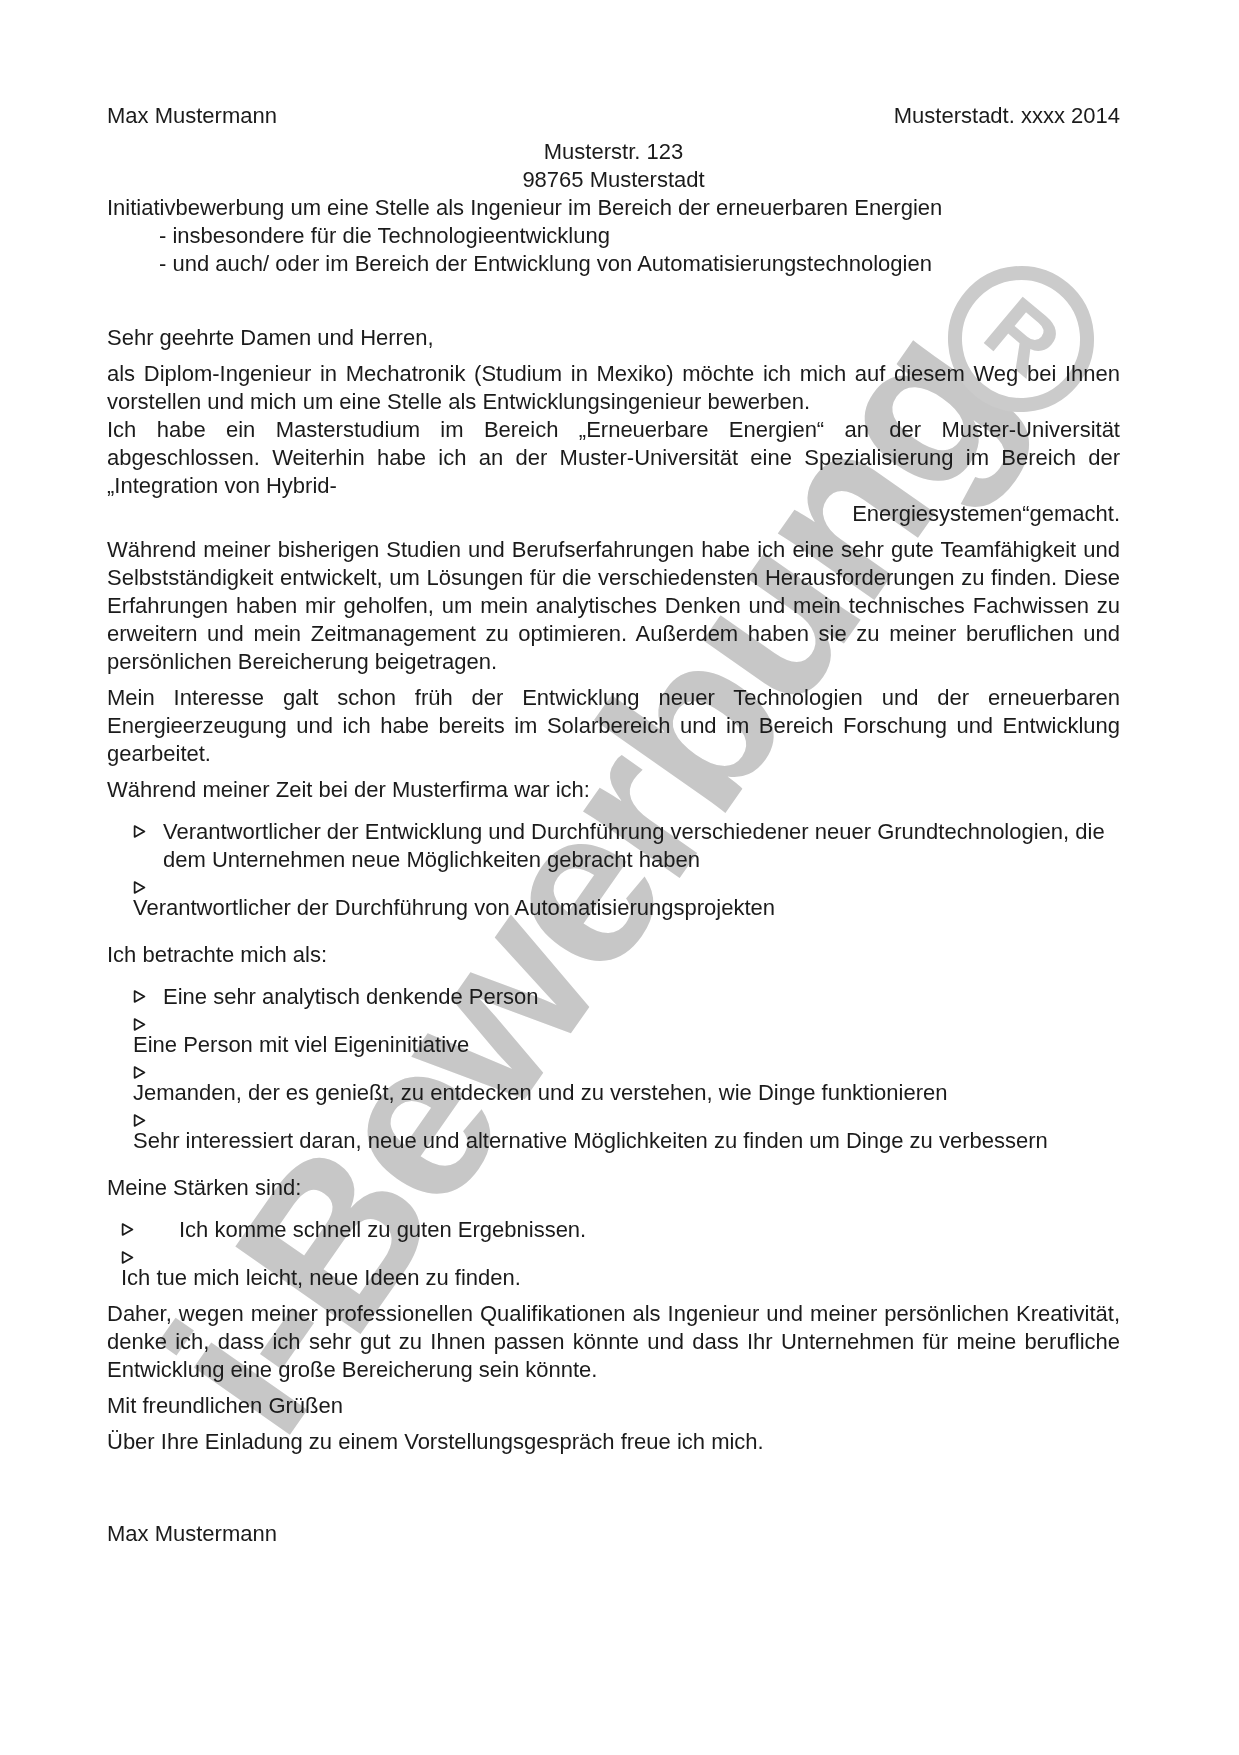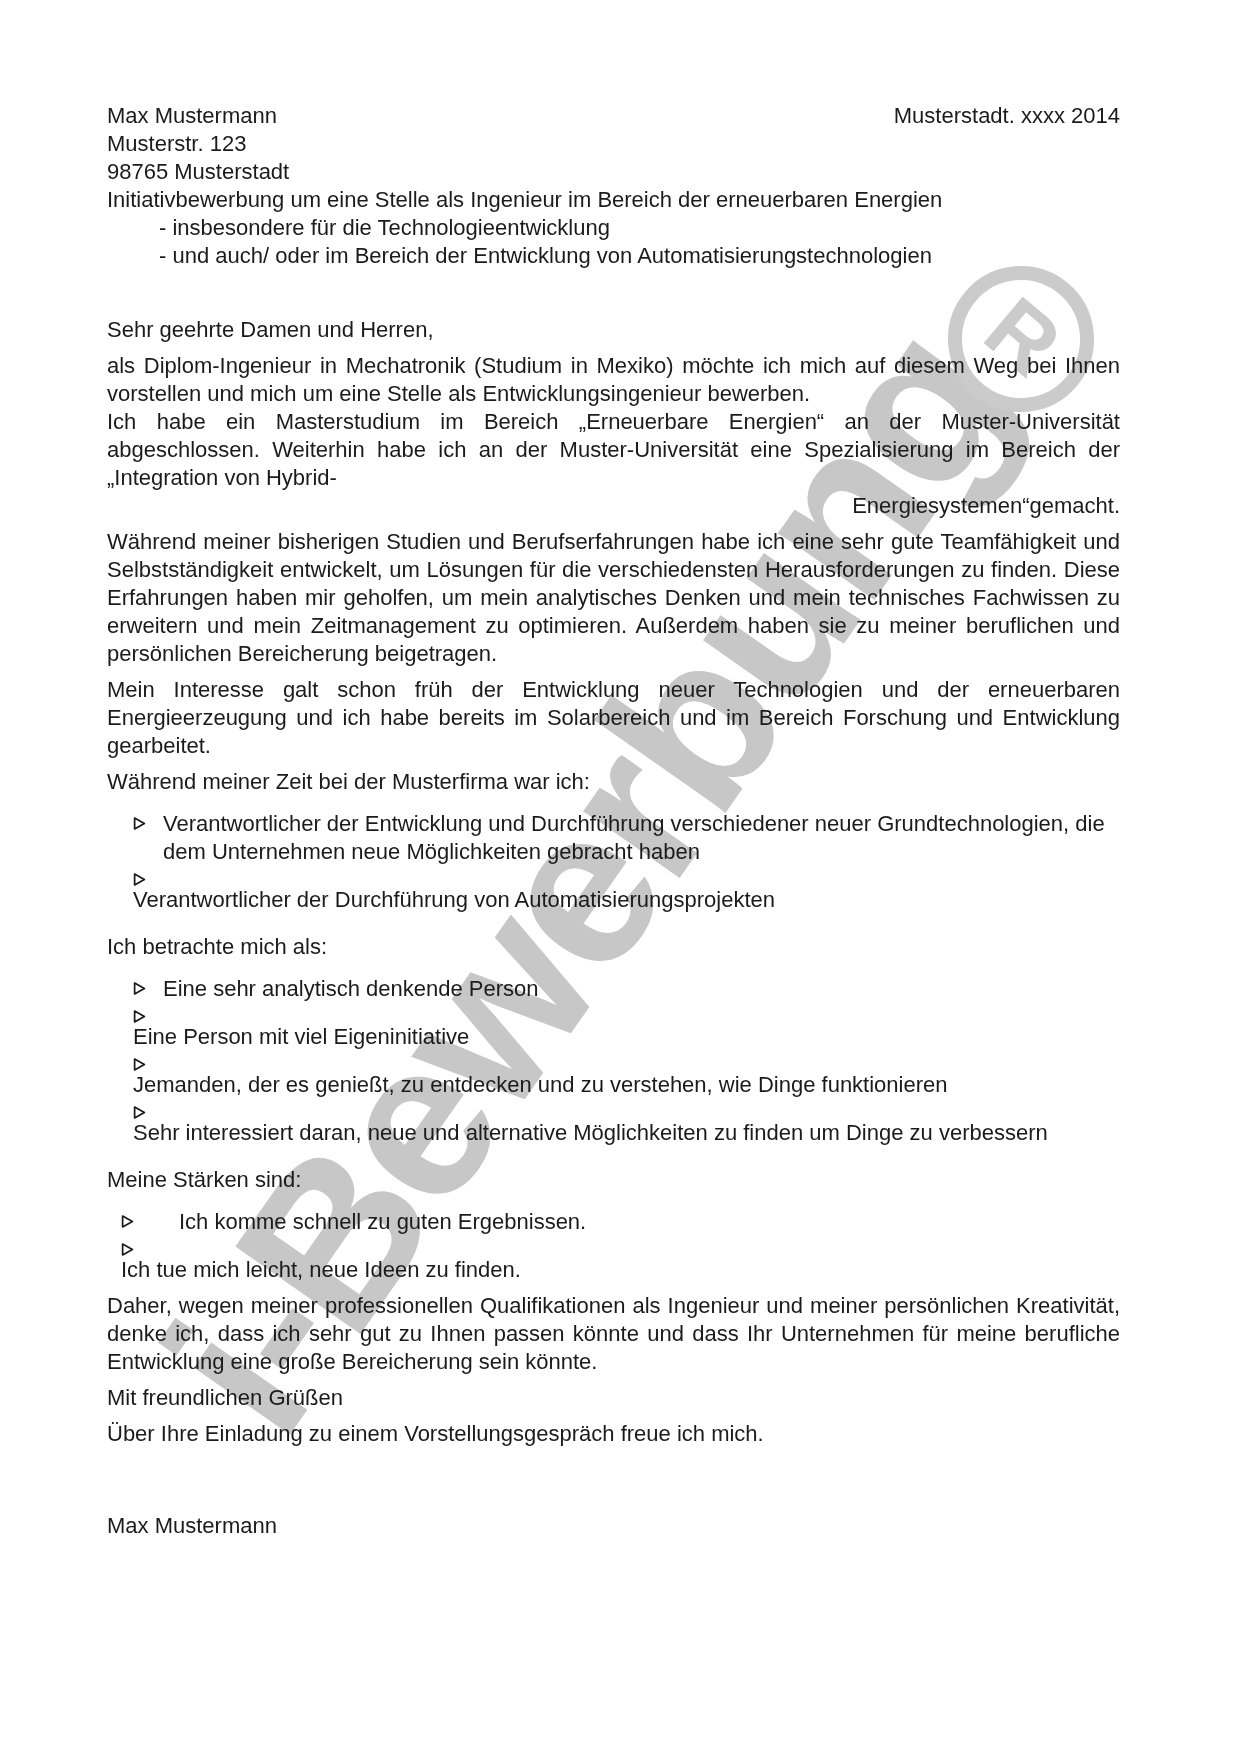--- a/index.html
+++ b/index.html
@@ -41,21 +41,21 @@
     line-height:1;margin-top:-6px;
   }
   
   .content{
     position:relative;z-index:1;
     padding:102px 119px 0 107px;
     font-size:22px;
     line-height:28px;
   }
   .header-row{display:flex;justify-content:space-between;}
-  .addr-block{margin-top:0;}
+  .addr-block{margin-top:8px;text-align:center;}
   .subject{}
   .subject-sub{padding-left:52px;}
   .salutation{margin-top:46px;}
   .p{margin:0;text-align:justify;}
   .gap{margin-top:8px;}
   .gap-lg{margin-top:19px;}
   .split-line{display:flex;justify-content:flex-end;}
   
   .blist{margin-top:14px;}
   .blist-item{display:flex;align-items:flex-start;padding-left:26px;}

